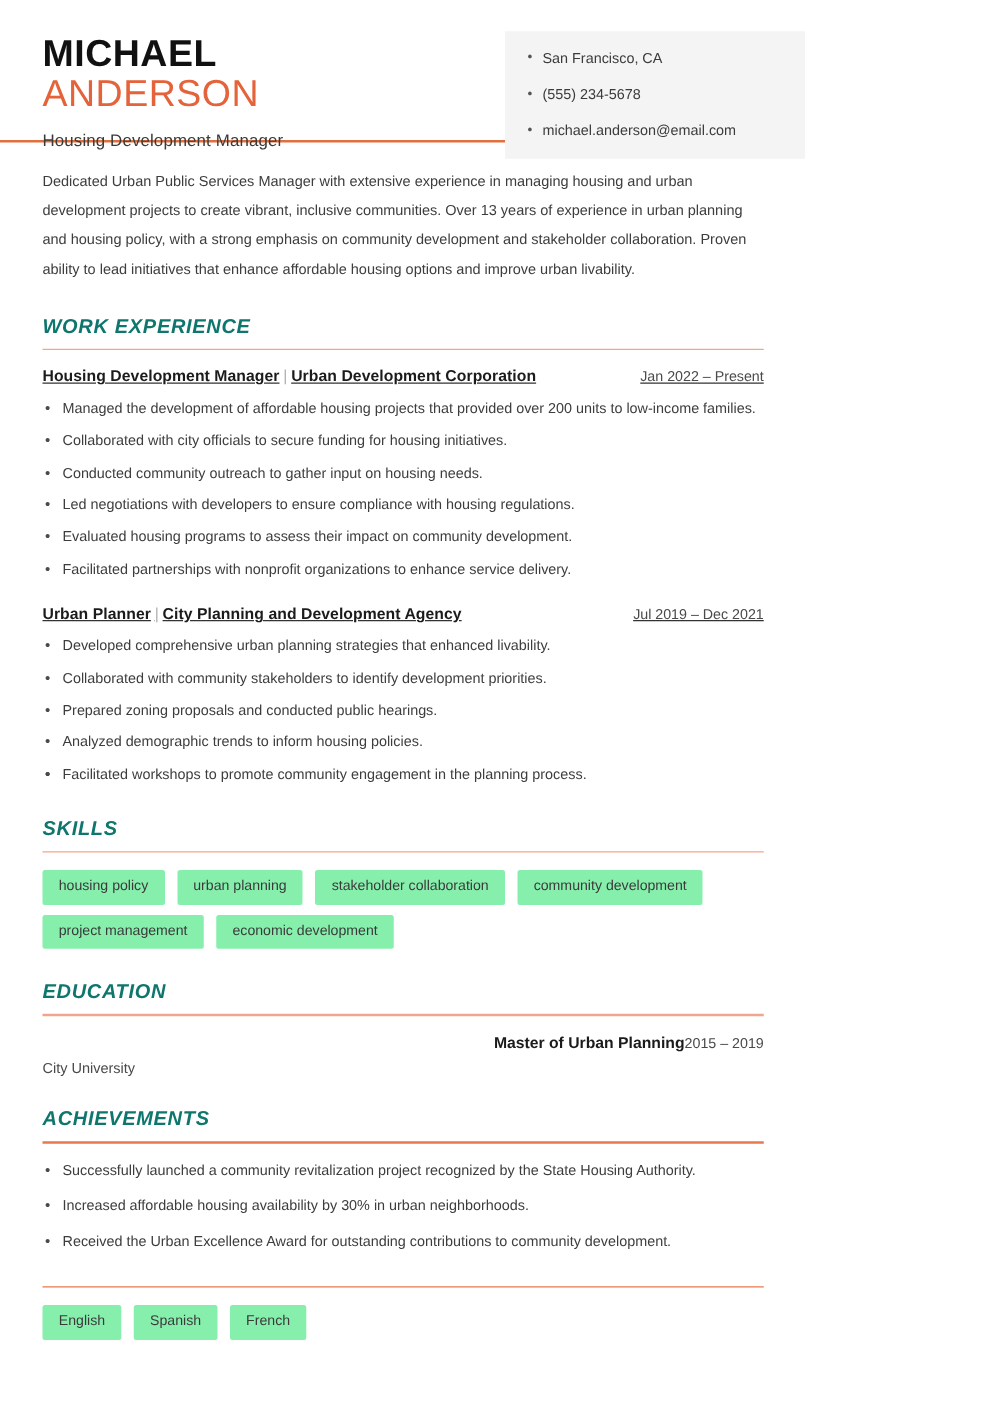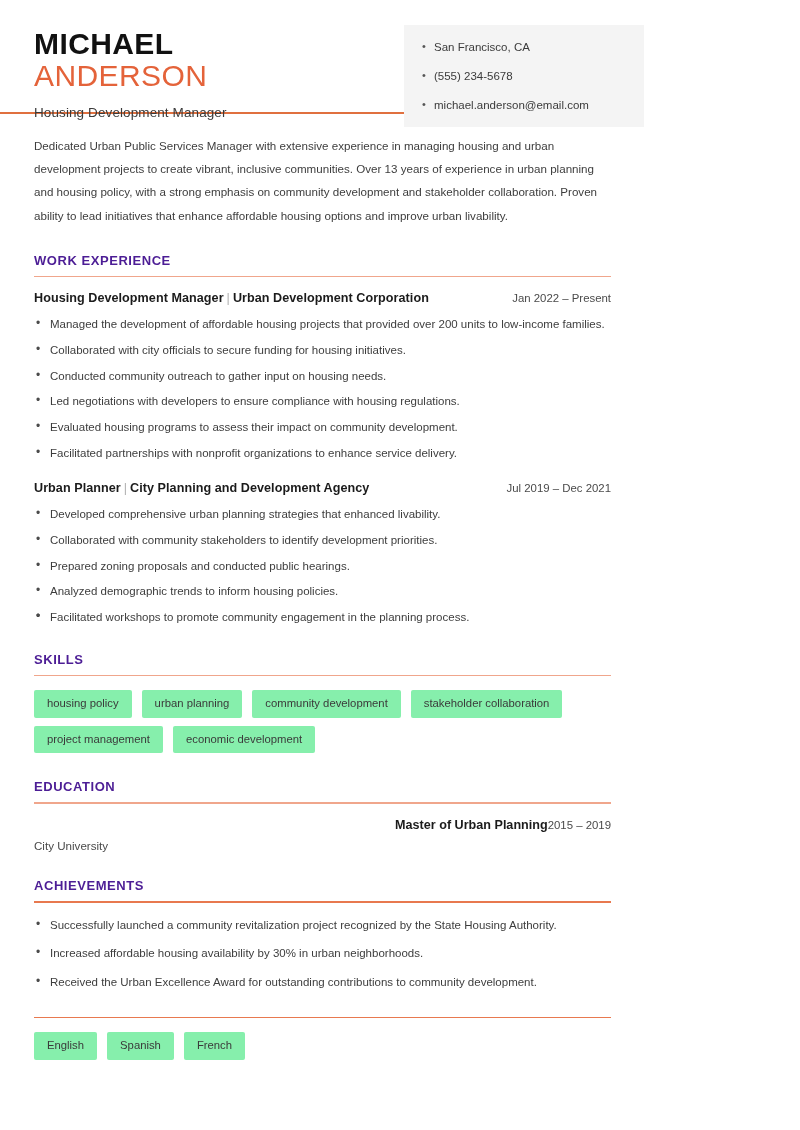--- a/index.html
+++ b/index.html
@@ -108,45 +108,47 @@
     color: #3d3d3d;
     margin-top: 20px;
     margin-bottom: 0;
     text-align: left;
   }
 
   .section {
     margin-top: 26px;
   }
   .section-title {
-    font-size: 13px;
+    font-size: 16px;
     font-weight: bold;
-    color: #4c1d95;
+    color: #0f766e;
     letter-spacing: 0.55px;
     margin: 0 0 8px 0;
+    font-style: italic;
   }
   .section-rule {
     height: 1.6px;
     background: #F0A68C;
     width: 100%;
     margin-bottom: 14px;
   }
   .section-rule.strong {
     background: #E8794F;
   }
 
   
   .job {
     margin-bottom: 20px;
   }
   .job:last-child { margin-bottom: 12px; }
   .job-head {
     display: flex;
     align-items: baseline;
     justify-content: space-between;
+    text-decoration: underline;
   }
   .job-role {
     font-size: 12.6px;
     font-weight: bold;
     color: #1b1b1b;
     letter-spacing: 0.05px;
   }
   .sep {
     color: #b0b0b0;
     font-weight: normal;
@@ -315,22 +317,22 @@
         </ul>
       </div>
     </div>
 
     <div class="section">
       <div class="section-title">SKILLS</div>
       <div class="section-rule"></div>
       <div class="chips">
         <span class="chip">housing policy</span>
         <span class="chip">urban planning</span>
+        <span class="chip">stakeholder collaboration</span>
         <span class="chip">community development</span>
-        <span class="chip">stakeholder collaboration</span>
         <span class="chip">project management</span>
         <span class="chip">economic development</span>
       </div>
     </div>
 
     <div class="section">
       <div class="section-title">EDUCATION</div>
       <div class="section-rule"></div>
       <div class="edu-entry">
         <div class="edu-head">

